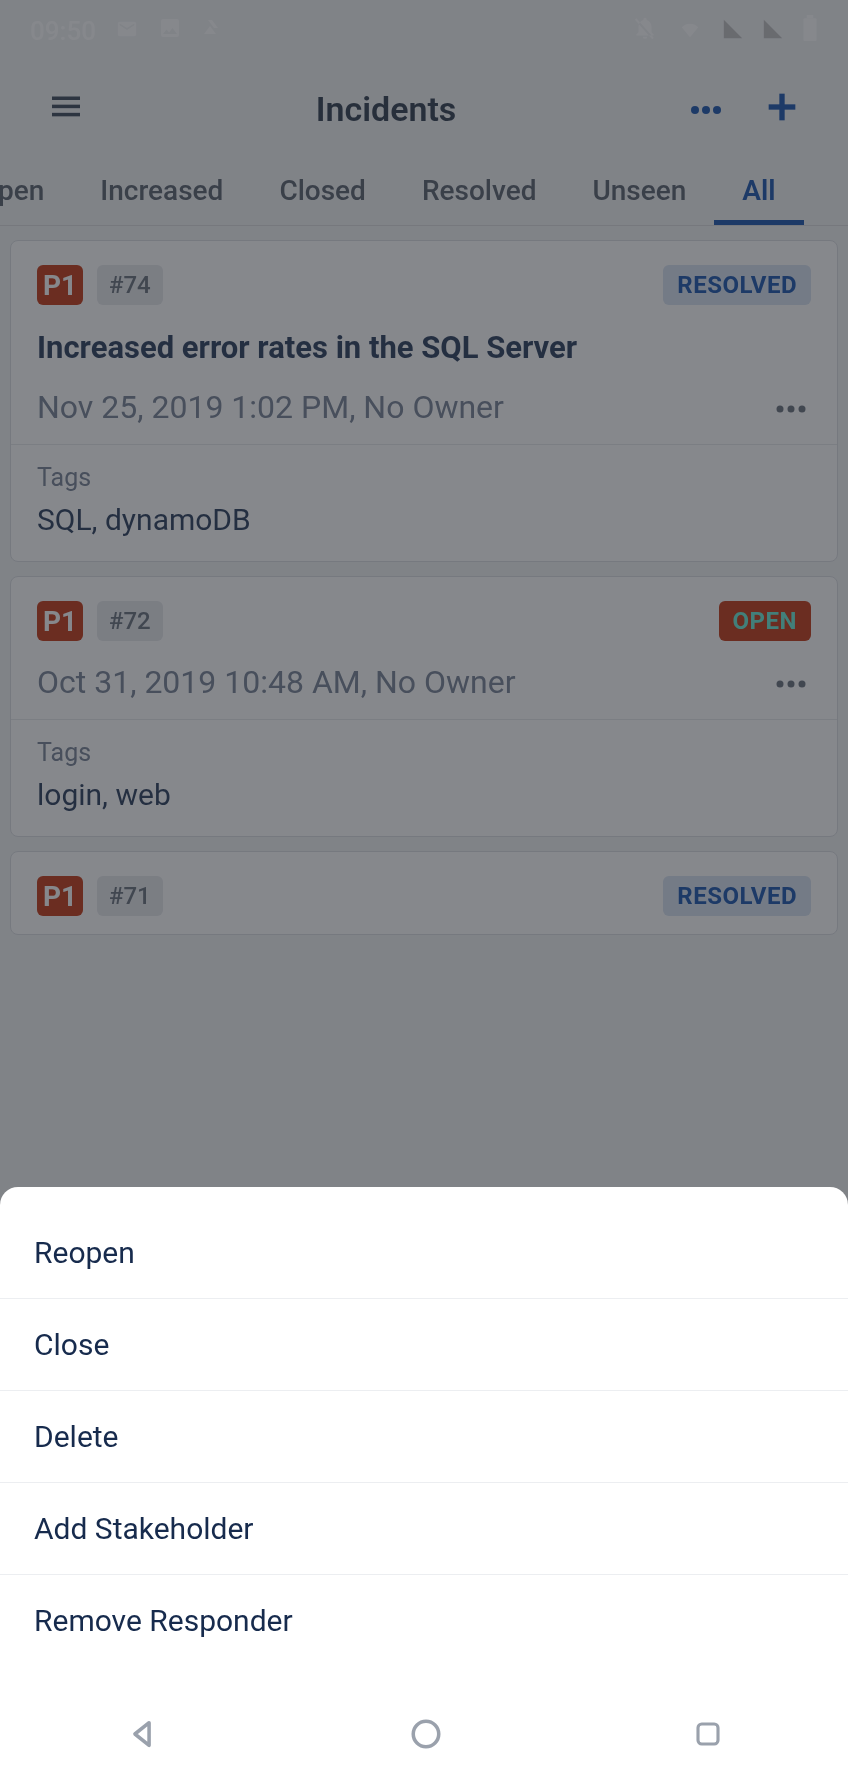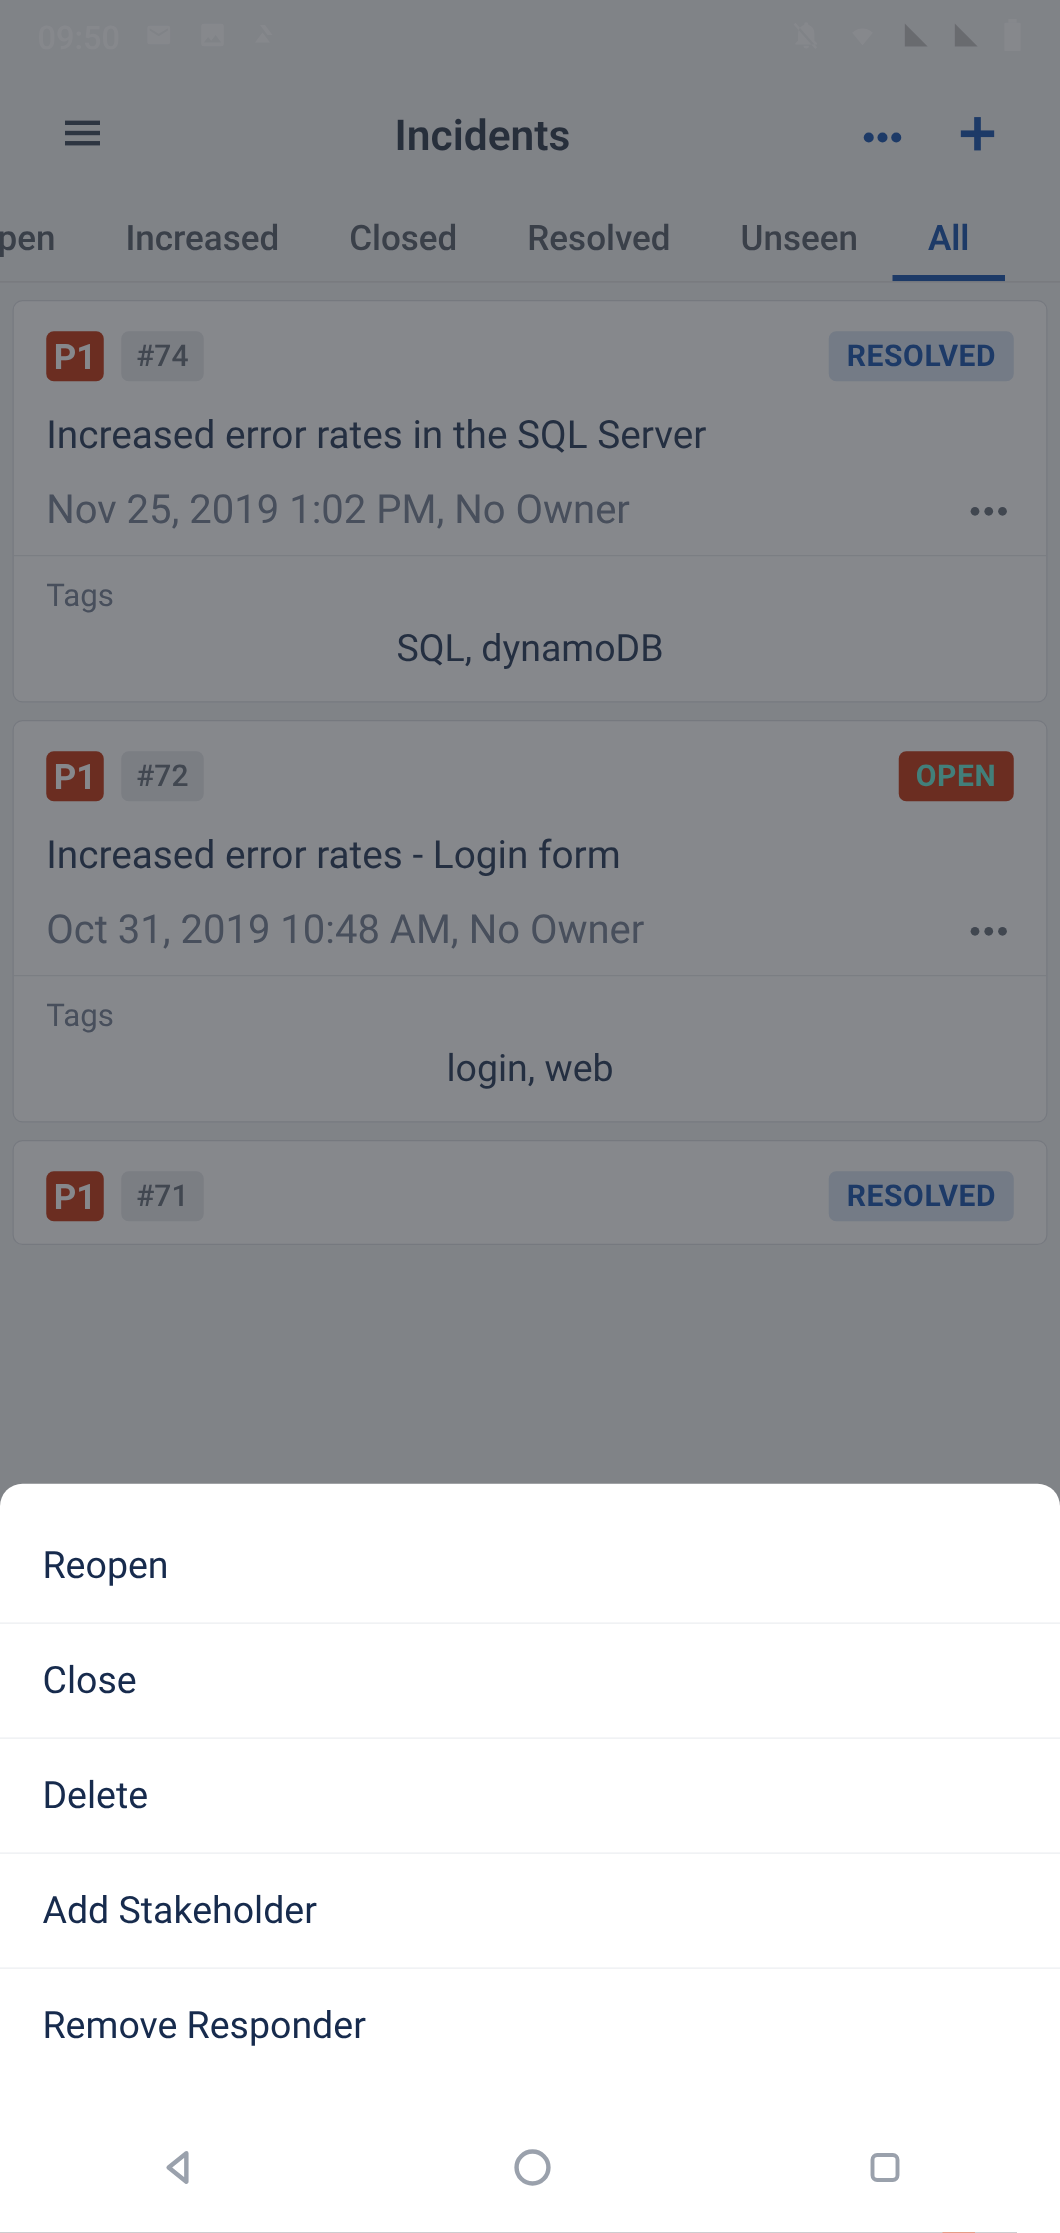--- a/index.html
+++ b/index.html
@@ -27,27 +27,27 @@
   
   .list { padding: 14px 10px; }
   .card { background: #fff; border: 1px solid #d9dce1; border-radius: 8px; margin-bottom: 14px; overflow: hidden; }
   .card-head { padding: 24px 26px 18px 26px; }
   .row1 { display: flex; align-items: center; gap: 14px; }
   .pbadge { display: inline-flex; align-items: center; justify-content: center; width: 46px; height: 40px; border-radius: 6px; background: #bf2600; color: #fff; font-size: 28px; font-weight: 700; }
   .idbadge { display: inline-flex; align-items: center; justify-content: center; height: 40px; padding: 0 12px; border-radius: 6px; background: #e4e6ea; color: #5b6471; font-size: 24px; font-weight: 500; }
   .statusbadge { margin-left: auto; display: inline-flex; align-items: center; height: 40px; padding: 0 14px; border-radius: 6px; font-size: 24px; font-weight: 700; letter-spacing: 0.5px; }
   .statusbadge.resolved { background: #d3dff0; color: #0747a6; }
   .statusbadge.open { background: #bf2600; color: #5eead4; }
-  .card-title { font-size: 31px; font-weight: 400; color: #172b4d; margin-top: 24px; line-height: 1.2; }
+  .card-title { font-size: 31px; font-weight: 700; color: #172b4d; margin-top: 24px; line-height: 1.2; }
   .meta-row { display: flex; align-items: center; margin-top: 22px; }
   .meta { font-size: 32px; color: #6b778c; flex: 1; }
   .more-btn { width: 40px; display: flex; justify-content: center; }
   .card-tags { border-top: 1px solid #e4e6ea; padding: 18px 26px 24px 26px; }
   .taglabel { font-size: 25px; color: #6b778c; margin-bottom: 10px; }
-  .tagvals { font-size: 30px; color: #172b4d; text-align: center; }
+  .tagvals { font-size: 30px; color: #172b4d; }
 
   
   .dim { position: absolute; inset: 0; background: rgba(46,50,56,0.58); }
 
   
   .sheet { position: absolute; left: 0; right: 0; bottom: 0; background: #fff; border-top-left-radius: 18px; border-top-right-radius: 18px; padding: 20px 0 120px 0; }
   .sheet-item { padding: 28px 34px; font-size: 30px; color: #172b4d; border-bottom: 1px solid #eceef1; }
   .sheet-item:last-child { border-bottom: none; }
 
   
@@ -197,21 +197,20 @@
         </div>
       </div>
 
       <div class="card">
         <div class="card-head">
           <div class="row1">
             <span class="pbadge">P1</span>
             <span class="idbadge">#72</span>
             <span class="statusbadge open">OPEN</span>
           </div>
-          <div class="card-title">Increased error rates - Login form</div>
           <div class="meta-row">
             <div class="meta">Oct 31, 2019 10:48 AM, No Owner</div>
             <div class="more-btn">
               <span>
                 <svg width="30" height="8" viewBox="0 0 30 8" fill="#5b6471">
                     <circle cx="4" cy="4" r="3.5"></circle>
                     <circle cx="15" cy="4" r="3.5"></circle>
                     <circle cx="26" cy="4" r="3.5"></circle>
                   </svg>
               </span>

